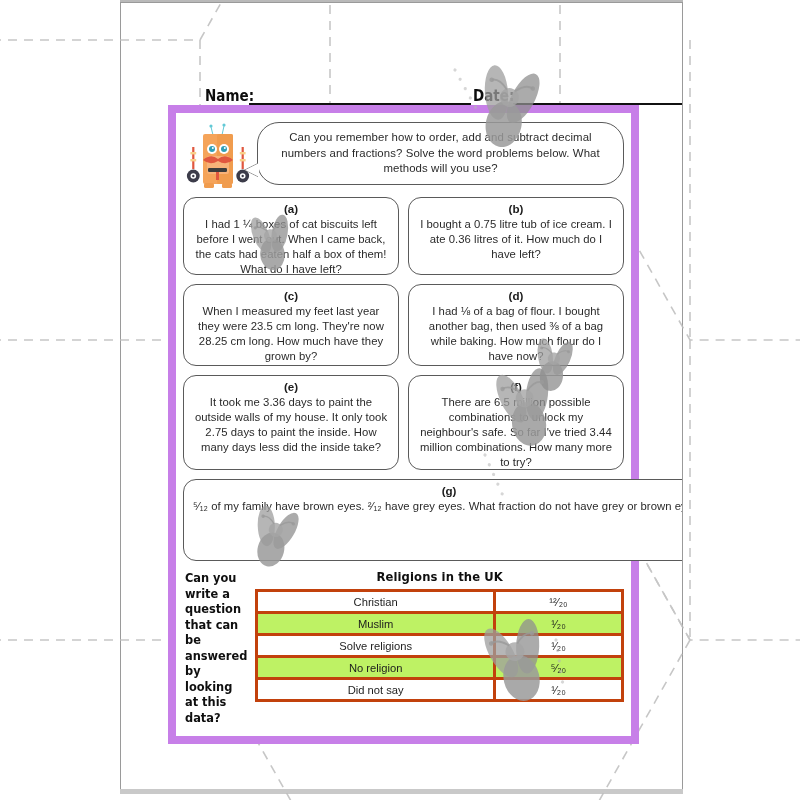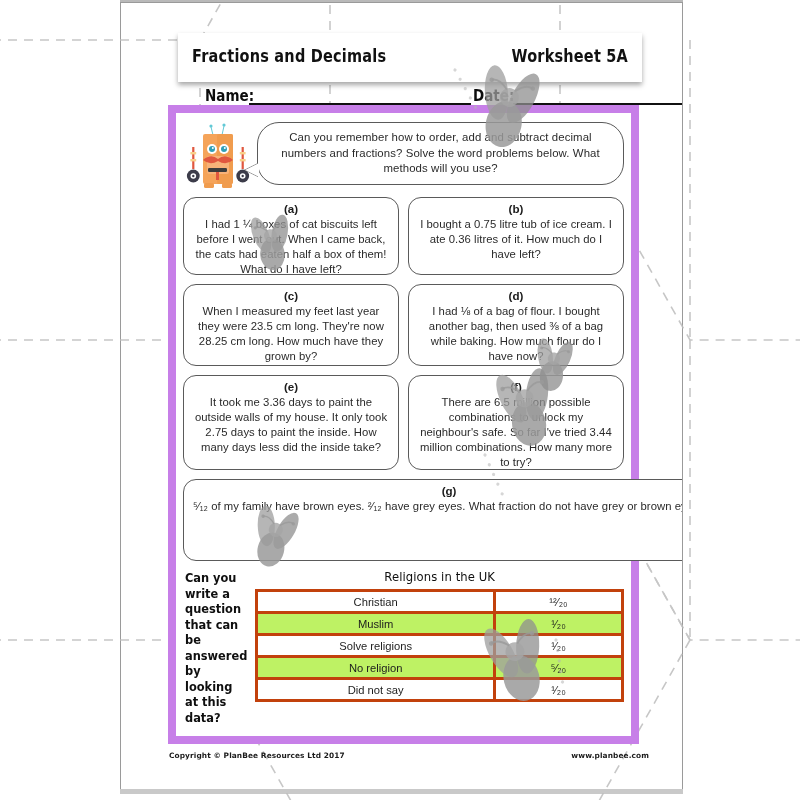--- a/index.html
+++ b/index.html
@@ -227,21 +227,21 @@
     line-height: 15.5px;
     color: #0f0f0f;
   }
   #bottom-right {
     flex: 1 1 auto;
   }
   #tbl-title {
     text-align: center;
     font-family: "DejaVu Sans", sans-serif;
     font-size: 11.6px;
-    font-weight: normal;
+    font-weight: bold;
     color: #0f0f0f;
     margin-bottom: 5px;
     letter-spacing: 0.1px;
   }
   table.rel {
     width: 100%;
     border-collapse: collapse;
     table-layout: fixed;
   }
   table.rel td {
@@ -297,24 +297,20 @@
       <path d="M690 640 L560 870"></path>
       <path d="M330 870 L560 870"></path>
       <path d="M440 110 L440 -20" stroke="none"></path>
     </g>
   </svg>
 
   <div id="top-strip"></div>
 
   <div id="sheet">
 
-    <div id="title-card">
-      <div class="t-left">Fractions and Decimals</div>
-      <div class="t-right">Worksheet 5A</div>
-    </div>
 
     <div id="namedate">
       <div class="lbl name">Name:</div>
       <div class="rule r1"></div>
       <div class="lbl date">Date:</div>
       <div class="rule r2"></div>
     </div>
 
     <div id="purple-frame">
       <div id="purple-inner">
@@ -439,24 +435,20 @@
                   <td class="val">¹⁄₂₀</td>
                 </tr>
               </tbody>
             </table>
           </div>
         </div>
 
       </div>
     </div>
 
-    <div id="footer">
-      <span>Copyright © PlanBee Resources Ltd 2017</span>
-      <span>www.planbee.com</span>
-    </div>
 
   </div>
 
   <div id="bottom-strip"></div>
 
   <svg class="wm-layer" viewBox="0 0 800 800" xmlns="http://www.w3.org/2000/svg">
     <defs>
       <g id="bee">
 
         <ellipse cx="-13" cy="-22" rx="11" ry="26" transform="rotate(-16 -13 -22)" fill="#9e9e9e" opacity="0.75"></ellipse>

